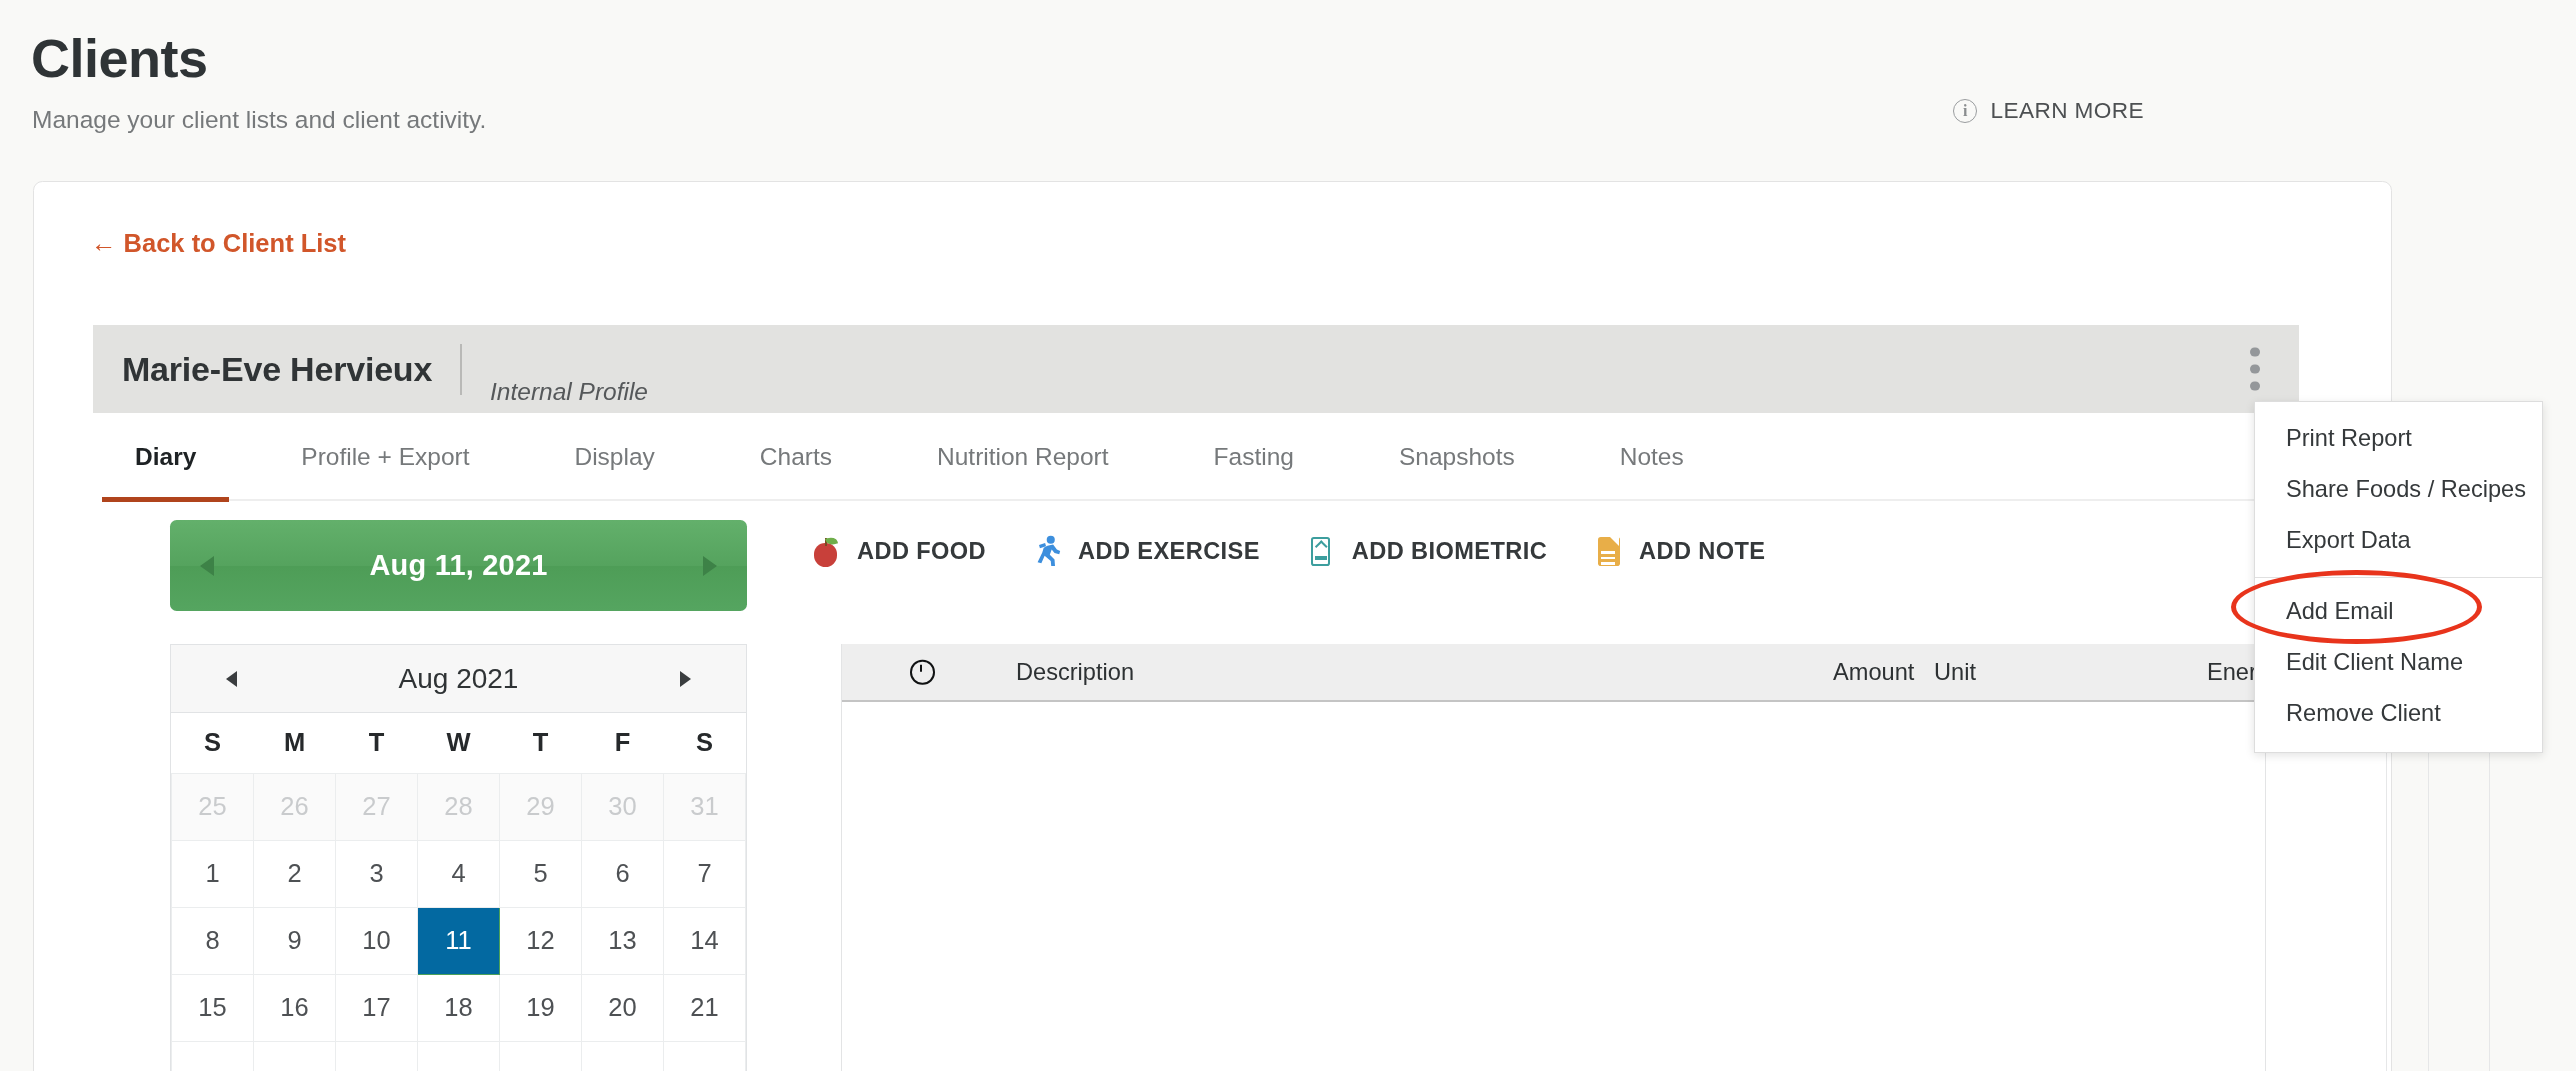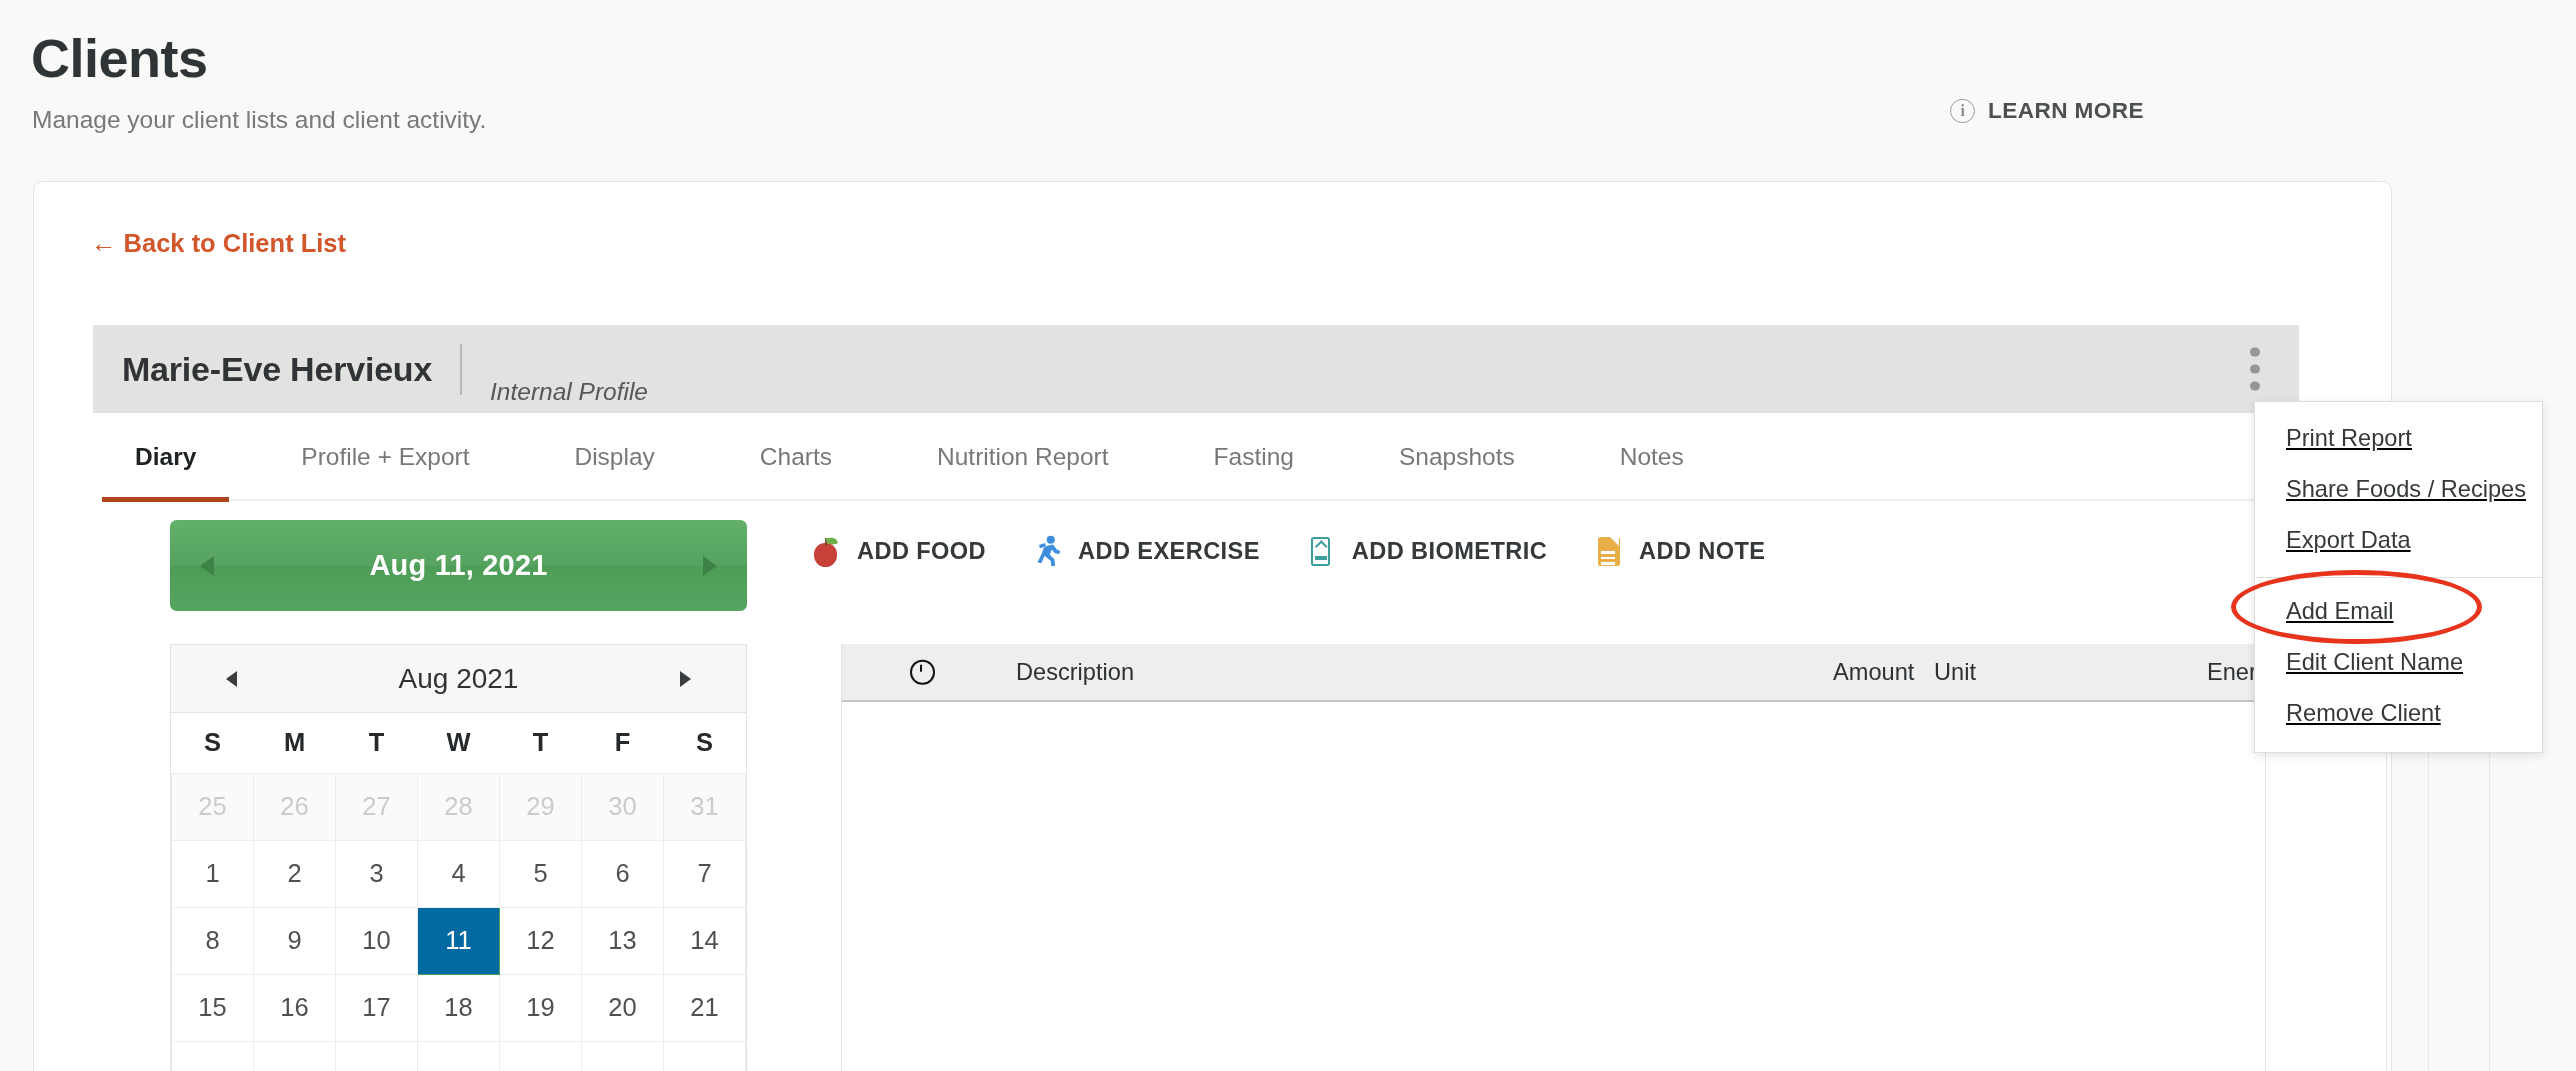--- a/index.html
+++ b/index.html
@@ -20,21 +20,21 @@
   .page-sub {
     position: absolute; left: 32px; top: 106px;
     font-size: 24.5px; color: #76797b; font-weight: normal;
   }
   .learn-more {
     position: absolute; right: 40px; top: 98px;
     display: flex; align-items: center; gap: 13.2px;
     cursor: pointer;
   }
   .learn-more .lm-label {
-    font-size: 22.6px; font-weight: bold; color: #4d5052; letter-spacing: 0.4px;
+    font-size: 22.6px; font-weight: normal; color: #4d5052; letter-spacing: 0.4px;
   }
   .info-icon {
     width: 24.5px; height: 24.5px; border-radius: 50%;
     border: 1.9px solid #9a9d9f; color: #8a8d8f;
     font-size: 16px; font-weight: bold; line-height: 21px;
     text-align: center; font-family: "Liberation Serif", serif;
   }
 
   
   .card {
@@ -241,21 +241,21 @@
   }
   .dbody { position: absolute; top: 61px; left: 0; right: 0; bottom: 0; background: #fff; }
   .vline { position: absolute; top: 0; bottom: 0; width: 0.9px; background: #e6e7e8; }
 
   
   .menu {
     position: absolute; left: 2254px; top: 401px;
     width: 289px; background: #ffffff;
     border: 0.9px solid #dddddd;
     box-shadow: 0 2.8px 9.4px rgba(0,0,0,0.12);
-    z-index: 40; padding: 11.3px 0 13.2px 0; text-decoration: underline;
+    z-index: 40; padding: 11.3px 0 13.2px 0;
   }
   .menu-item {
     height: 51px; display: flex; align-items: center;
     padding-left: 31px; font-size: 23.6px; color: #35393b;
     cursor: pointer; white-space: nowrap;
   }
   .menu-sep { height: 0.9px; background: #e0e0e0; margin: 10.4px 0 8.5px 0; }
 
   .annot-ellipse {
     position: absolute; left: 2231px; top: 570px;

